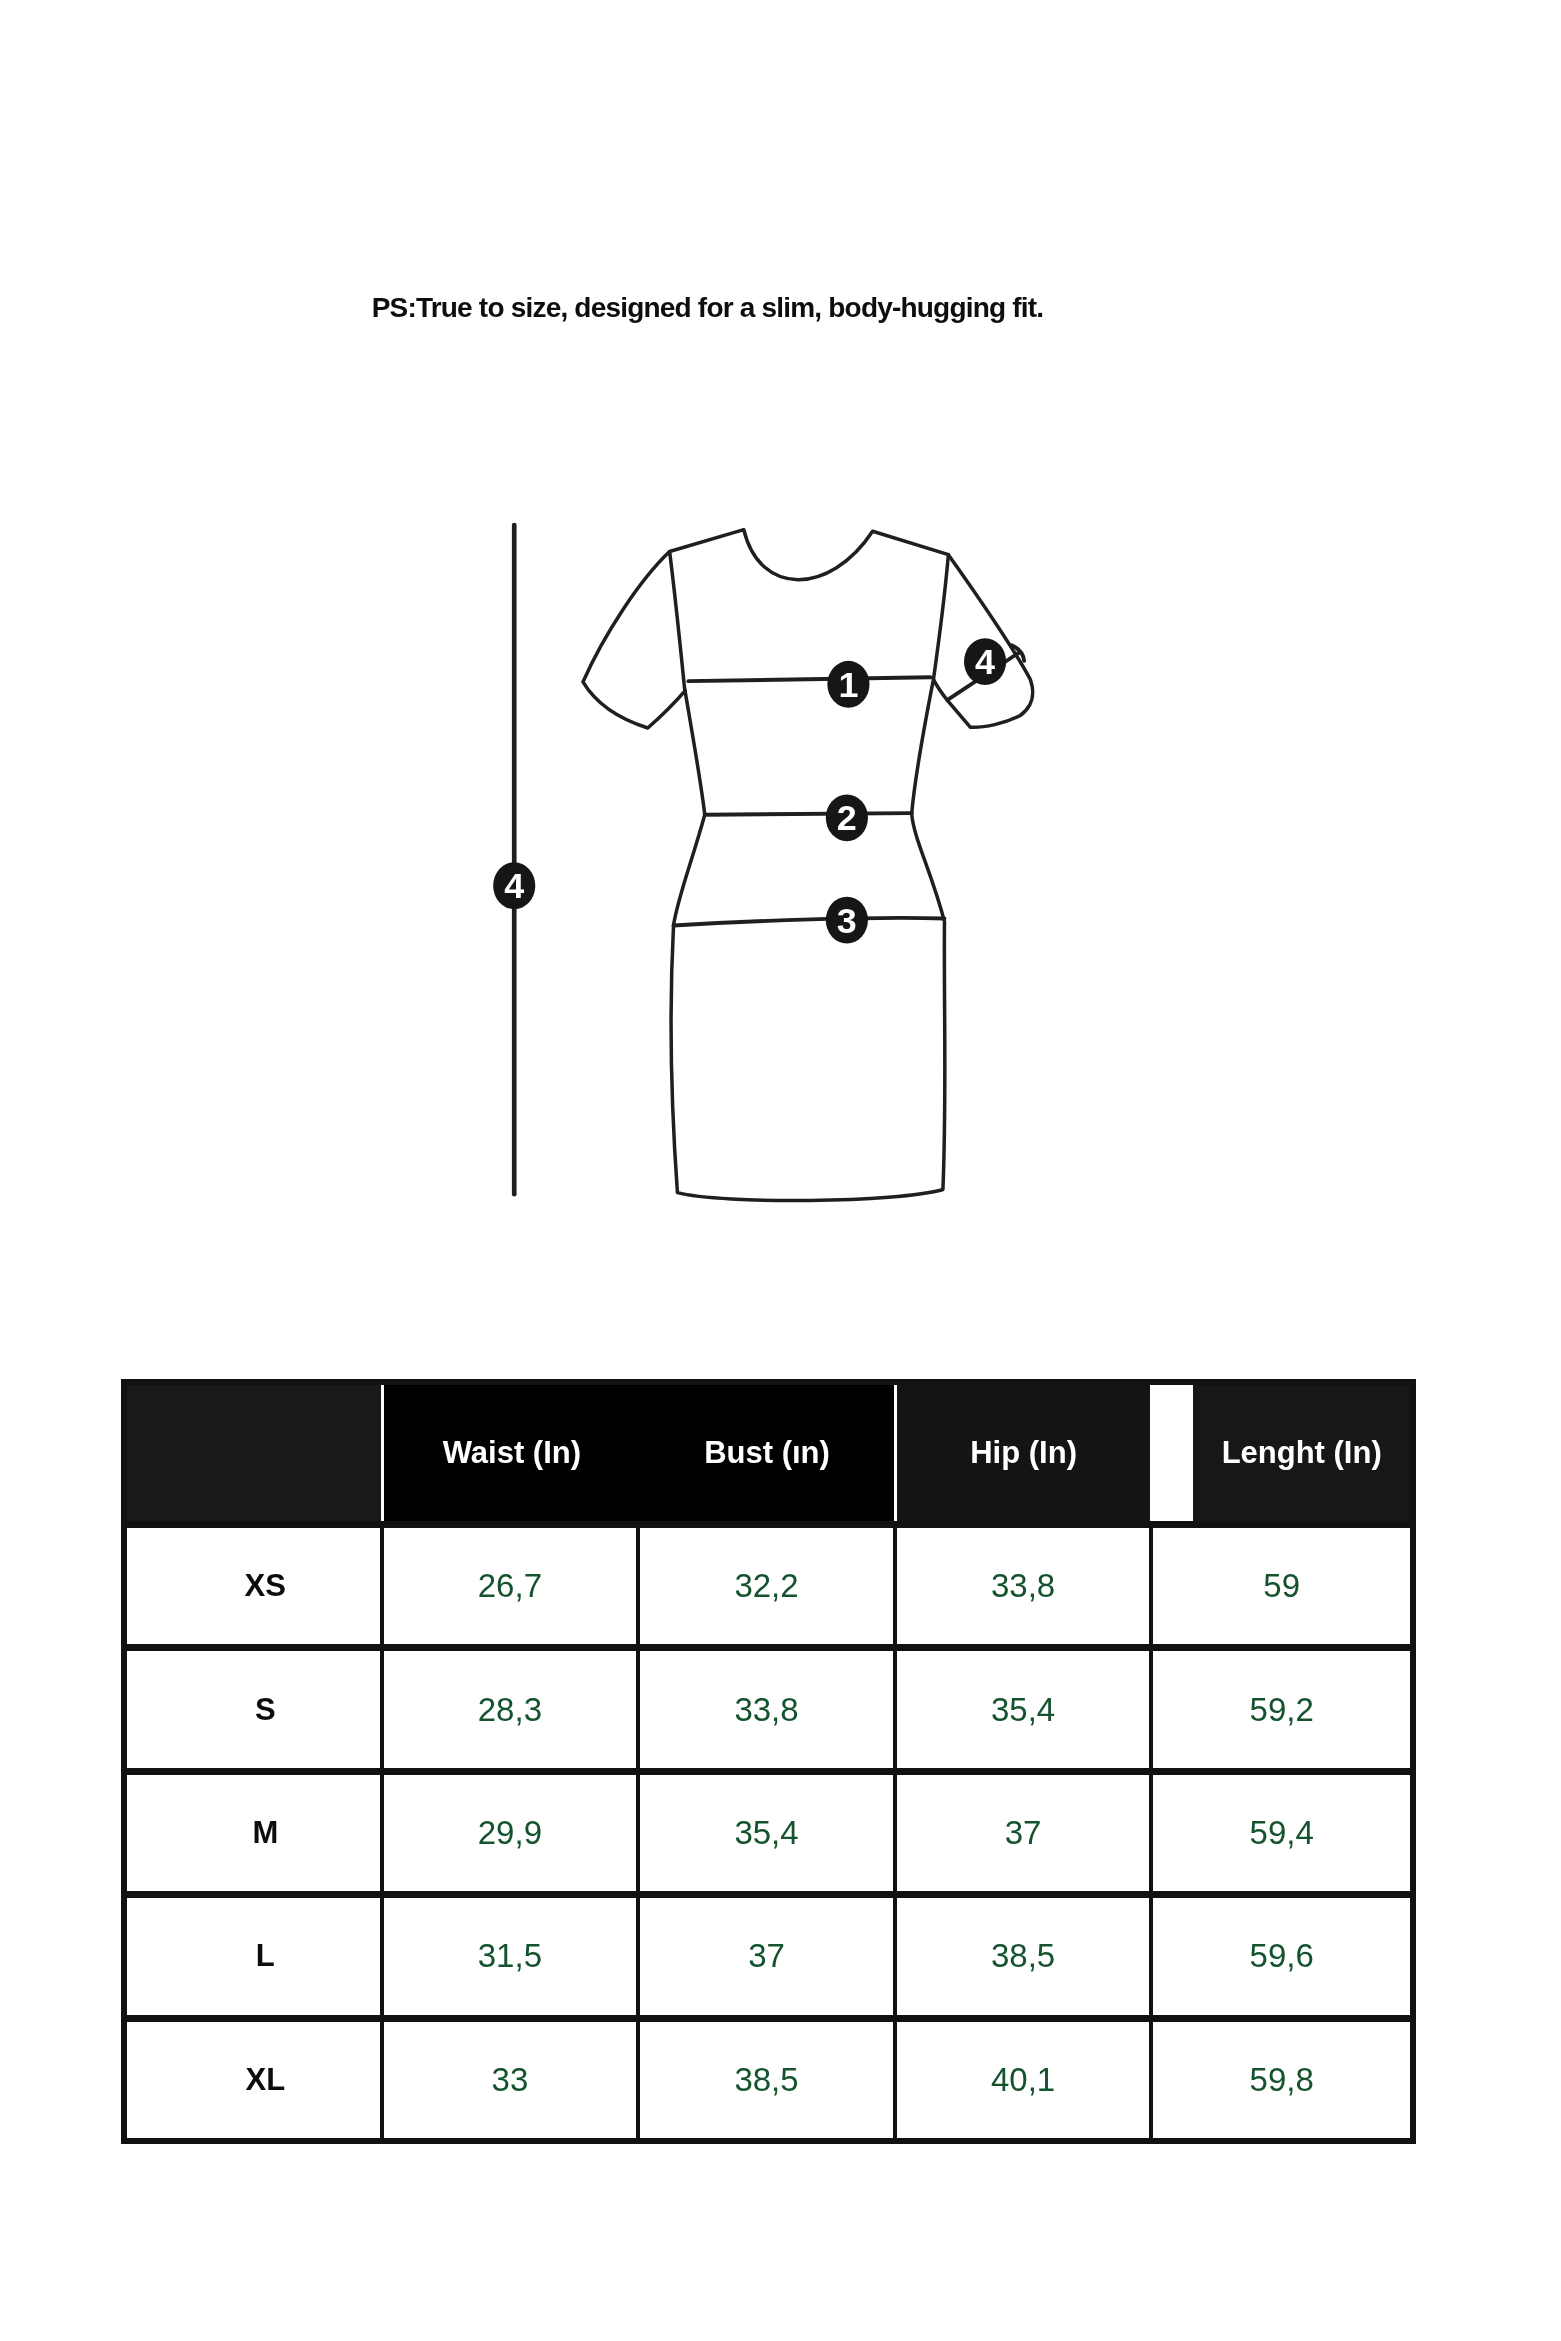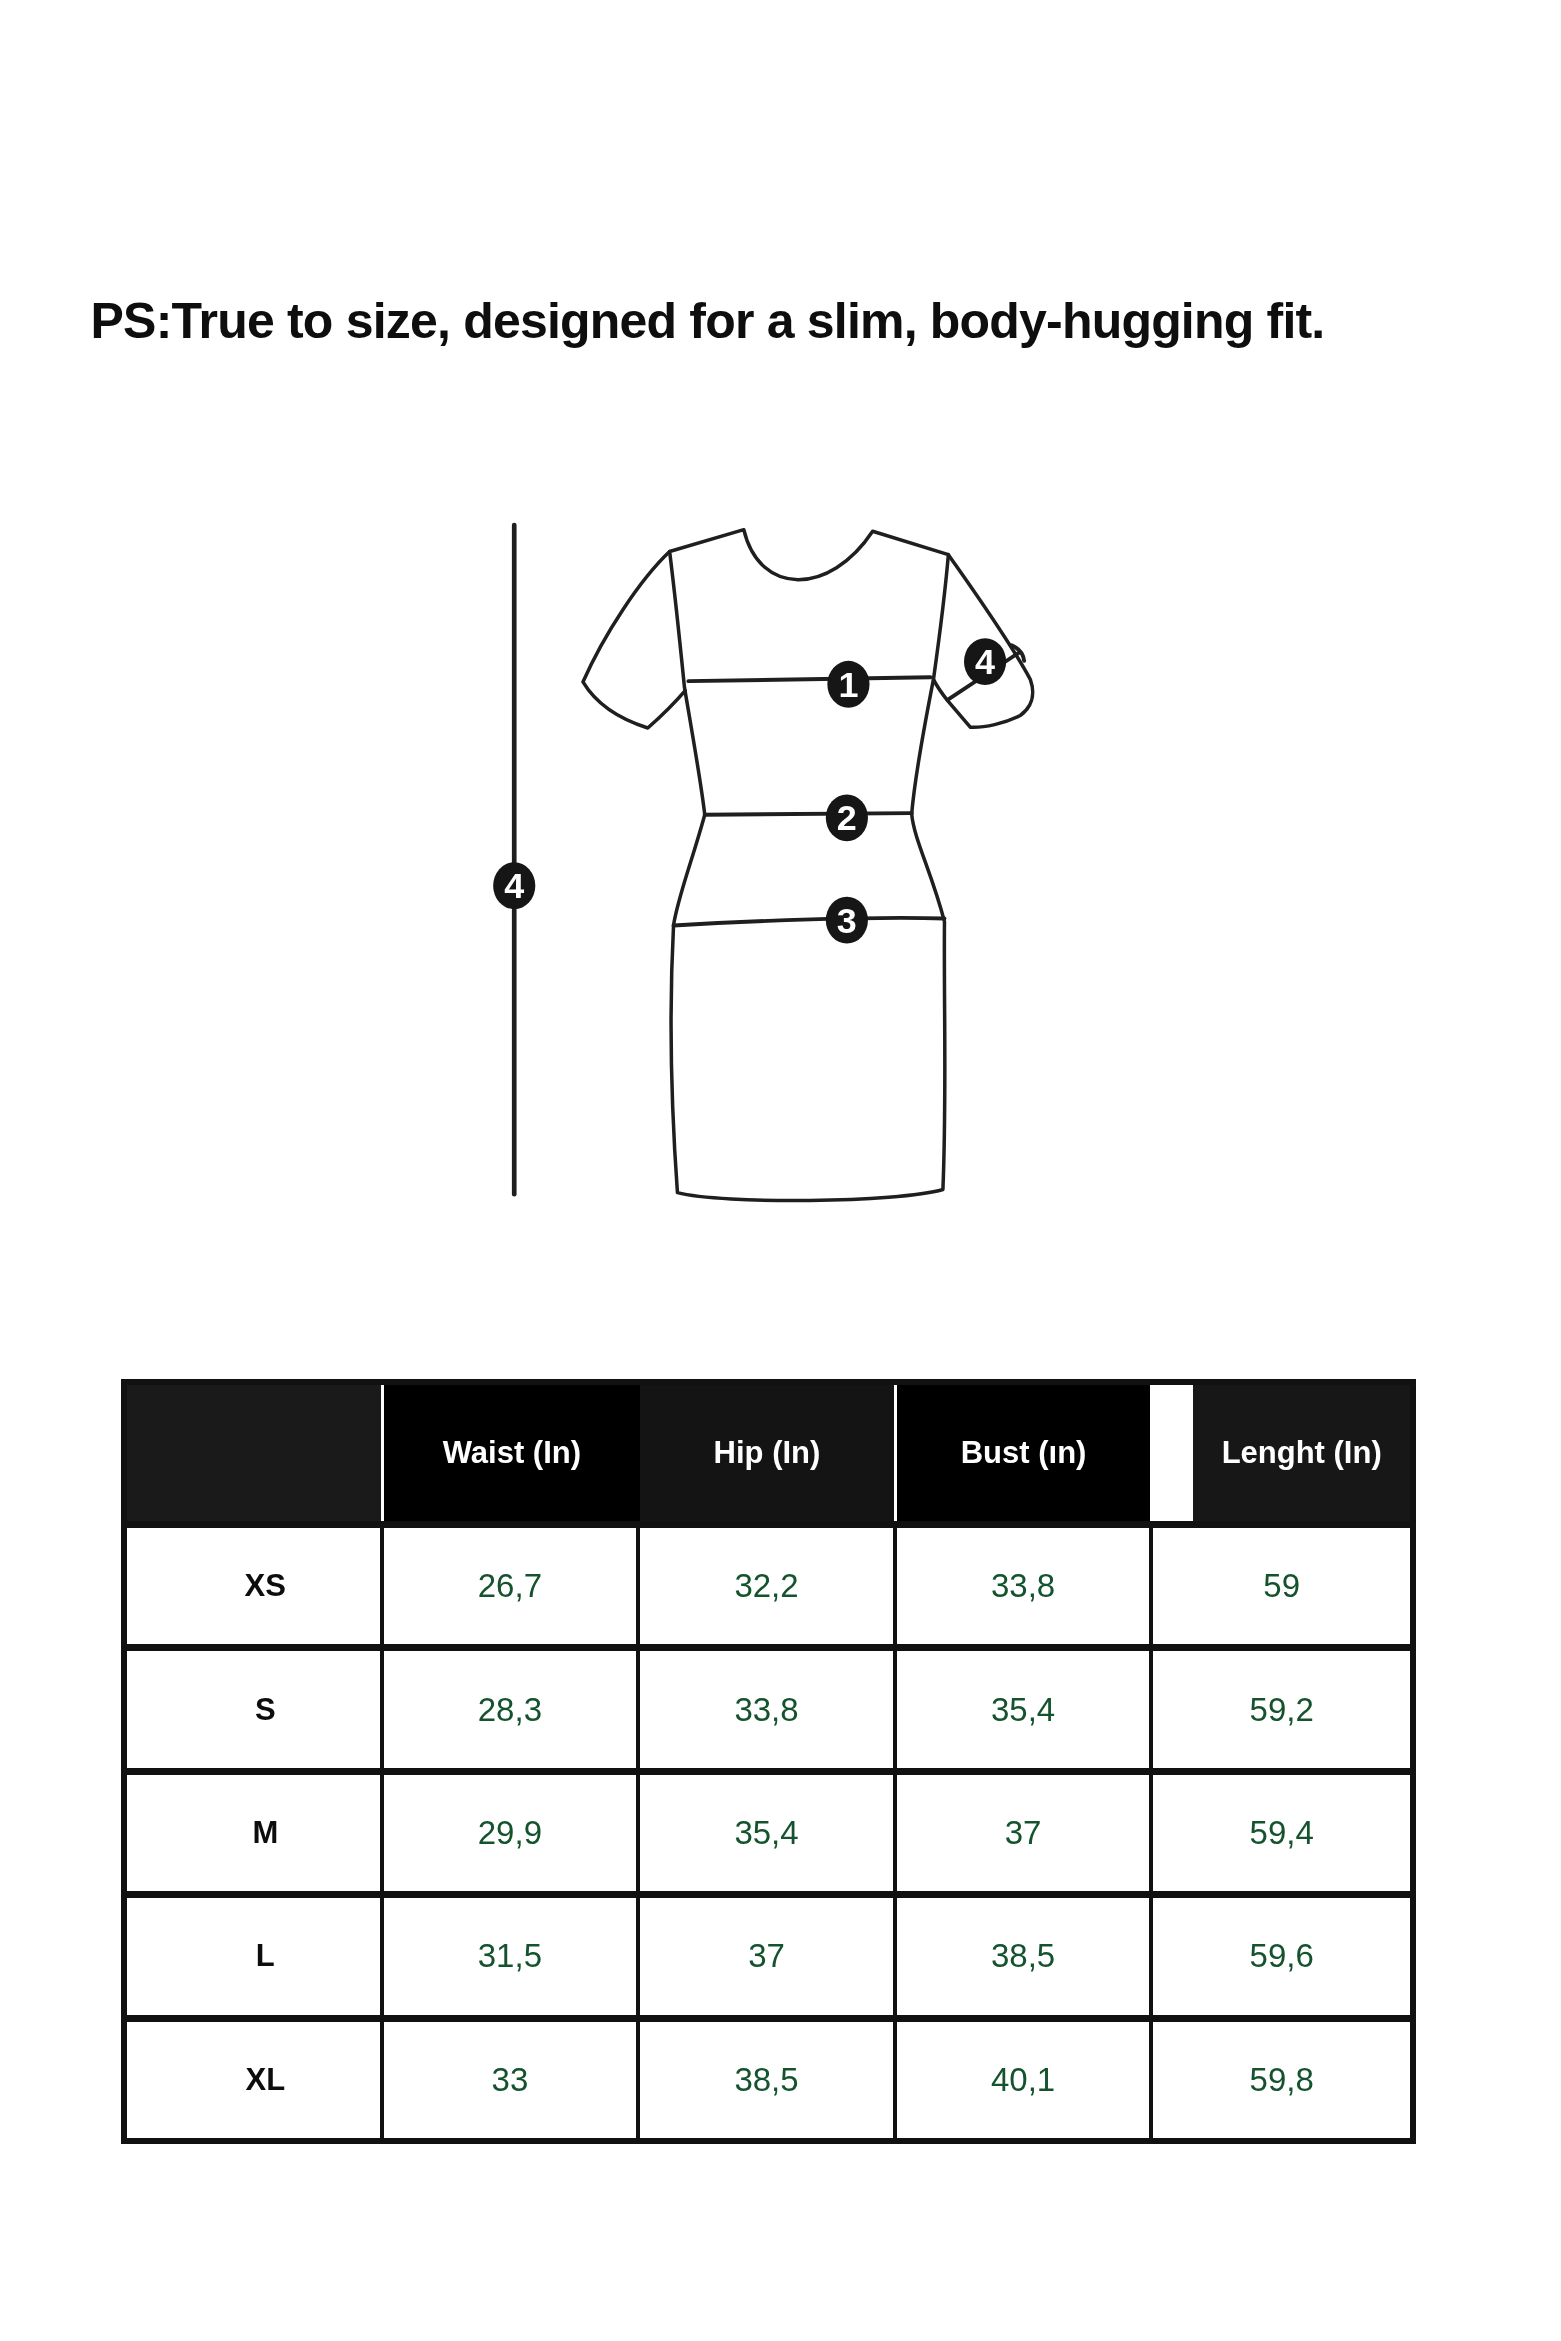--- a/index.html
+++ b/index.html
@@ -14,21 +14,21 @@
     height: 2342px;
     background: #ffffff;
     overflow: hidden;
   }
   .page-title {
     position: absolute;
     top: 292px;
     left: 0;
     width: 1415px;
     text-align: center;
-    font-size: 50px;
+    font-size: 28px;
     font-weight: 700;
     letter-spacing: -0.8px;
     color: #0e0e0e;
     white-space: nowrap;
   }
   .diagram-svg {
     position: absolute;
     left: 468px;
     top: 500px;
     width: 625px;
@@ -135,22 +135,22 @@
       <text class="badge-num" x="1262" y="863" text-anchor="middle">4</text>
       <ellipse cx="659" cy="1134" rx="27" ry="30" fill="#161616"></ellipse>
       <text class="badge-num" x="659" y="1150" text-anchor="middle">4</text>
     </g>
   </svg>
 
   <div class="size-table">
 
     <div class="cell hcell h1"></div>
     <div class="cell hcell h2">Waist (In)</div>
+    <div class="cell hcell h3">Bust (ın)</div>
     <div class="cell hcell h4">Hip (In)</div>
-    <div class="cell hcell h3">Bust (ın)</div>
     <div class="cell hcell h5">Lenght (In)</div>
 
     <div class="cell dcell colsep size-label">XS</div>
     <div class="cell dcell colsep">26,7</div>
     <div class="cell dcell colsep">32,2</div>
     <div class="cell dcell colsep">33,8</div>
     <div class="cell dcell">59</div>
 
     <div class="cell dcell colsep size-label">S</div>
     <div class="cell dcell colsep">28,3</div>

